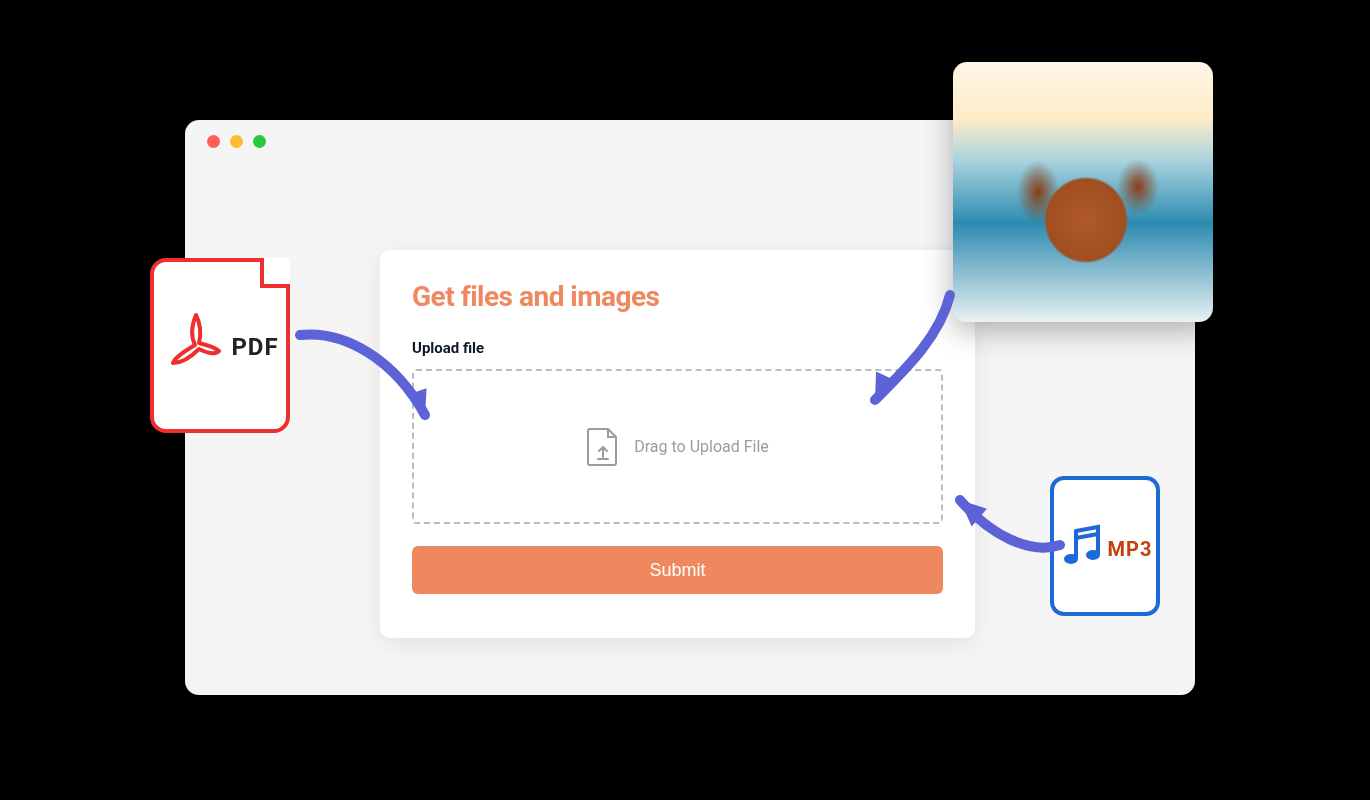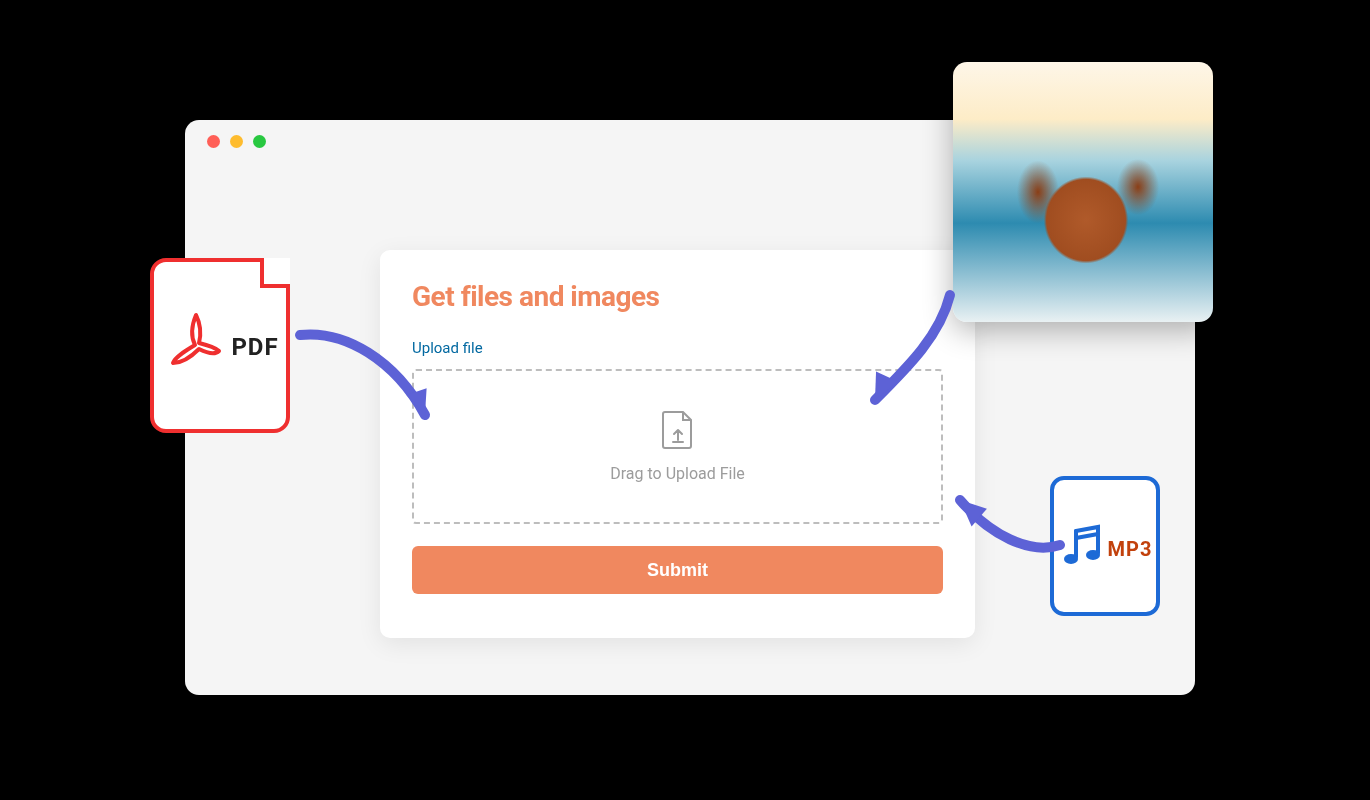--- a/index.html
+++ b/index.html
@@ -45,47 +45,48 @@
   }
   .card-title {
     color: #f0885f;
     font-size: 28px;
     font-weight: 700;
     margin-bottom: 26px;
     letter-spacing: -0.5px;
   }
   .field-label {
     font-size: 15px;
-    color: #0369a1;
+    color: #0f172a;
     margin-bottom: 12px;
+    font-weight: bold;
   }
   .dropzone {
     border: 2px dashed #bdbdbd;
     border-radius: 4px;
     height: 155px;
     display: flex;
-    flex-direction: column;
+    flex-direction: row;
     align-items: center;
     justify-content: center;
     gap: 14px;
     margin-bottom: 22px;
   }
   .dropzone-text {
     color: #9c9c9c;
     font-size: 16px;
   }
   .submit-btn {
     width: 100%;
     height: 48px;
     background: #f0885f;
     color: #fff;
     border: none;
     border-radius: 6px;
     font-size: 18px;
-    font-weight: 700;
+    font-weight: 400;
     cursor: pointer;
   }
 
   
   .file-chip {
     position: absolute;
     background: #fff;
     border-radius: 12px;
     display: flex;
     flex-direction: row;

